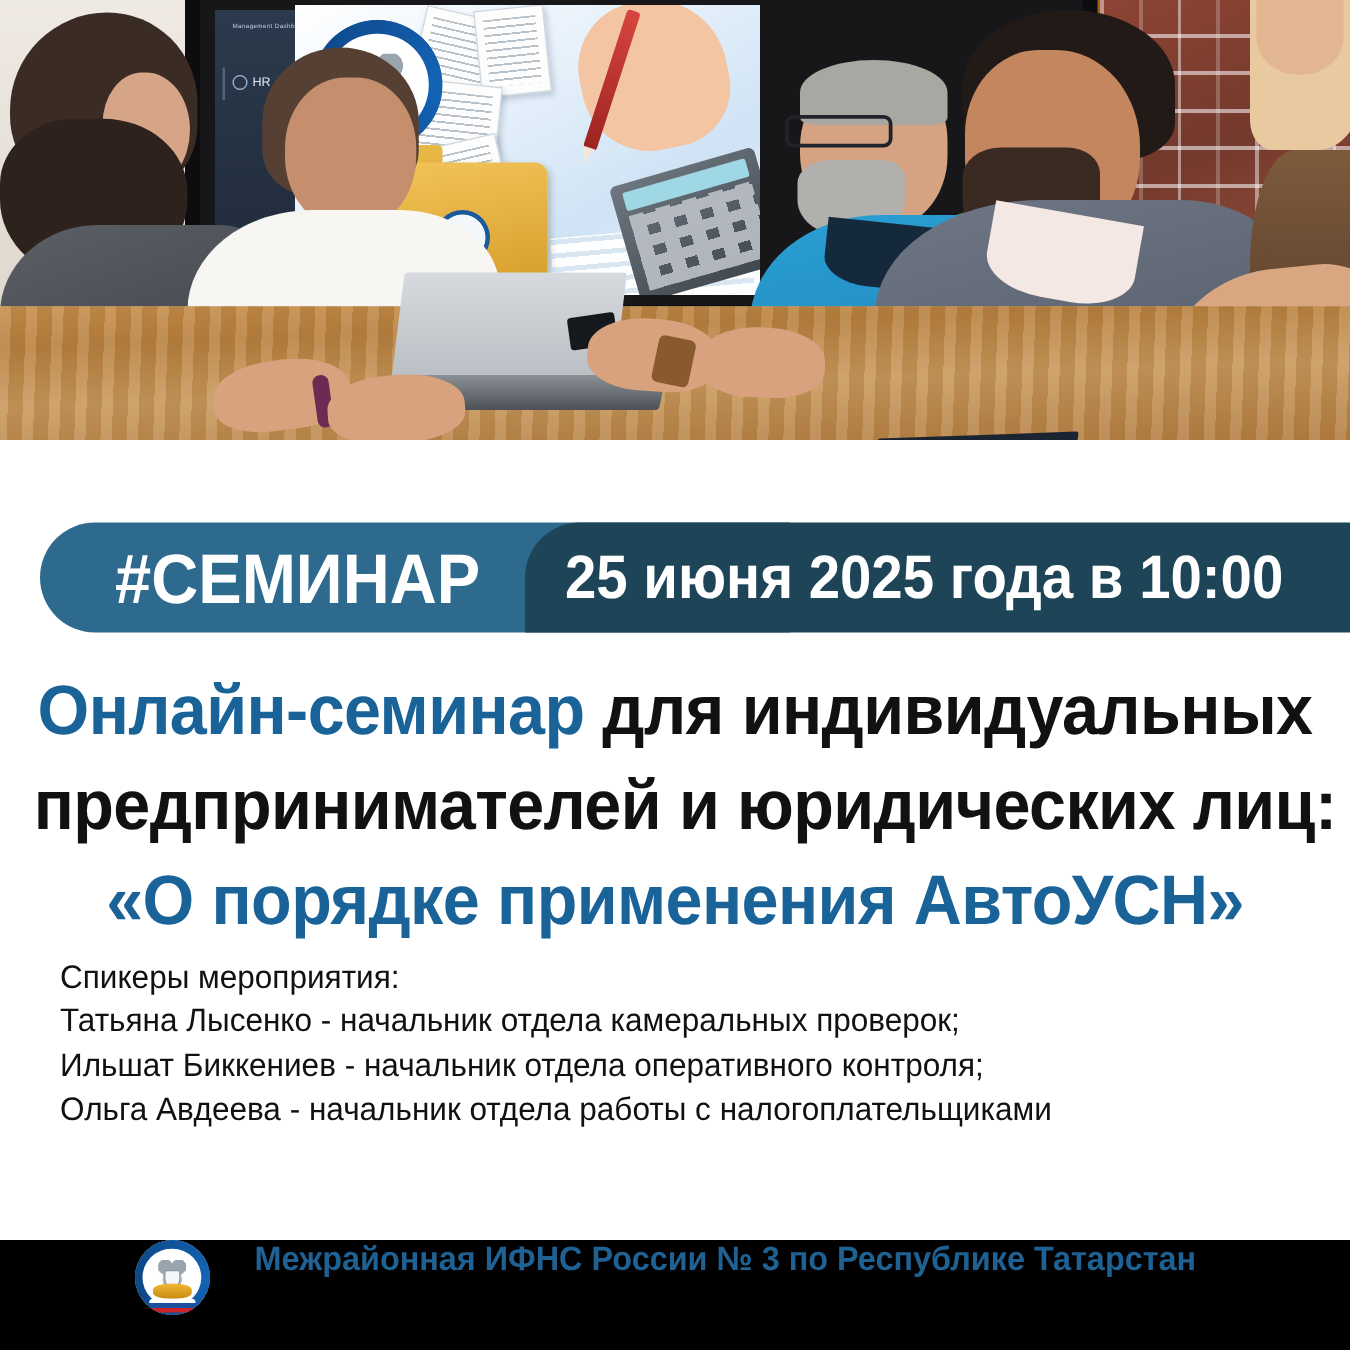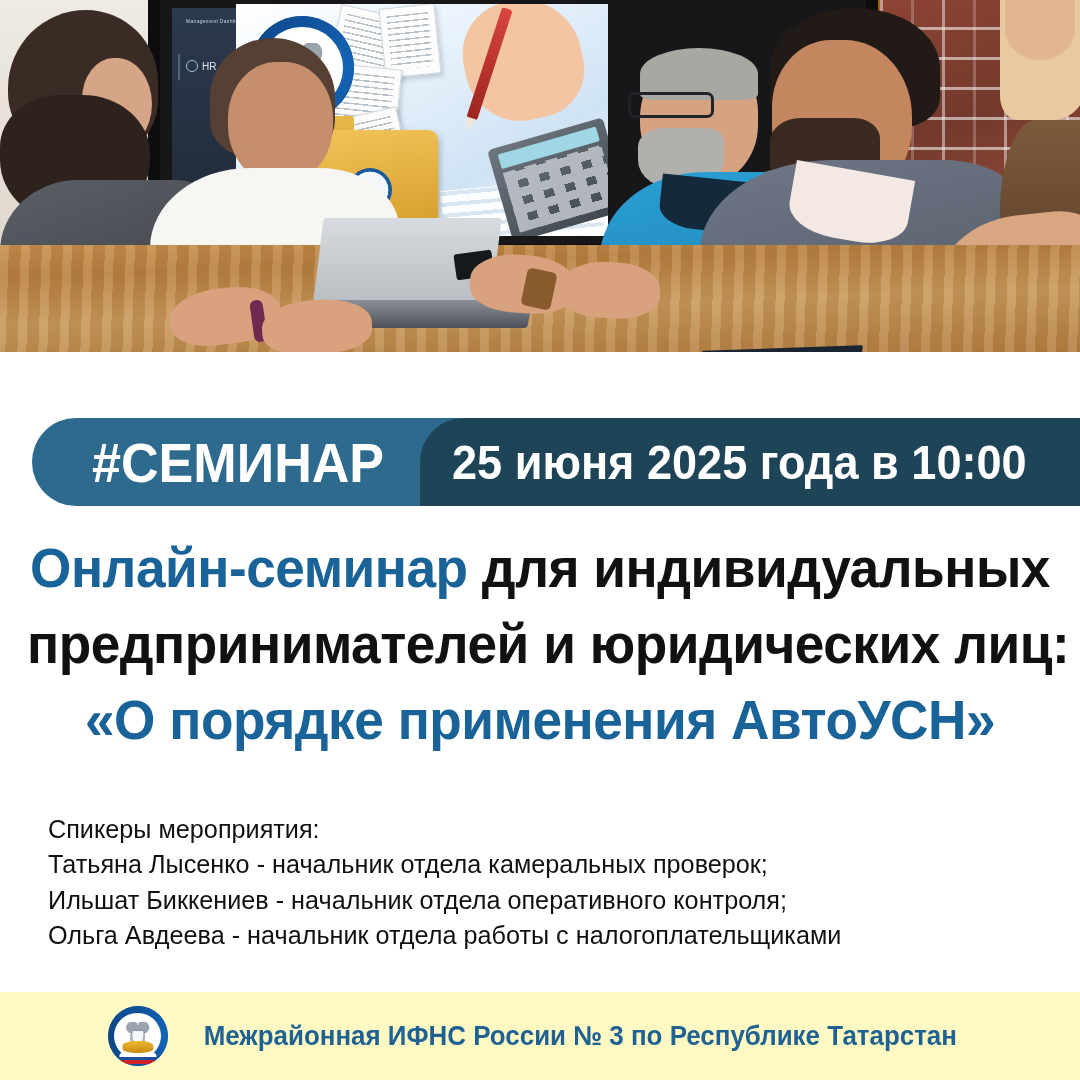--- a/index.html
+++ b/index.html
@@ -167,28 +167,28 @@
               text-align:center; line-height:1.0; }
   .hl-line { font-size:56px; font-weight:700; color:#111111; white-space:nowrap;
              font-family:"Liberation Sans Narrow","Liberation Sans",sans-serif;
              transform:scaleX(.95); letter-spacing:-0.5px; margin-bottom:20px; }
   .hl-blue { color:#1a6398; }
   .hl-quote { font-size:56px; font-weight:700; color:#1a6398; white-space:nowrap;
              font-family:"Liberation Sans Narrow","Liberation Sans",sans-serif;
              transform:scaleX(.95); letter-spacing:-0.5px; }
 
   
-  .speakers { position:absolute; left:48px; top:812px; width:990px; }
+  .speakers { position:absolute; left:48px; top:764px; width:990px; }
   .sp-line { font-size:26px; color:#111111; line-height:1.36;
              font-family:"Liberation Sans Narrow","Liberation Sans",sans-serif;
              transform:scaleX(.97); transform-origin:left center; white-space:nowrap; }
 
   
   .footer { position:absolute; left:0; top:992px; width:1080px; height:88px;
-            background:#fef9c3; display:flex; align-items:center; justify-content:center; gap:20px; }
+            background:#000000; display:flex; align-items:flex-start; justify-content:center; gap:20px; }
   .footer-logo { width:60px; height:60px; }
   .footer-text { font-size:27px; font-weight:700; color:#1f6193; white-space:nowrap;
             font-family:"Liberation Sans Narrow","Liberation Sans",sans-serif; transform:scaleX(.96); }
 </style>
 </head>
 <body>
 
 <div class="photo">
   <div class="wall-left"></div>
   <div class="brick"></div>

